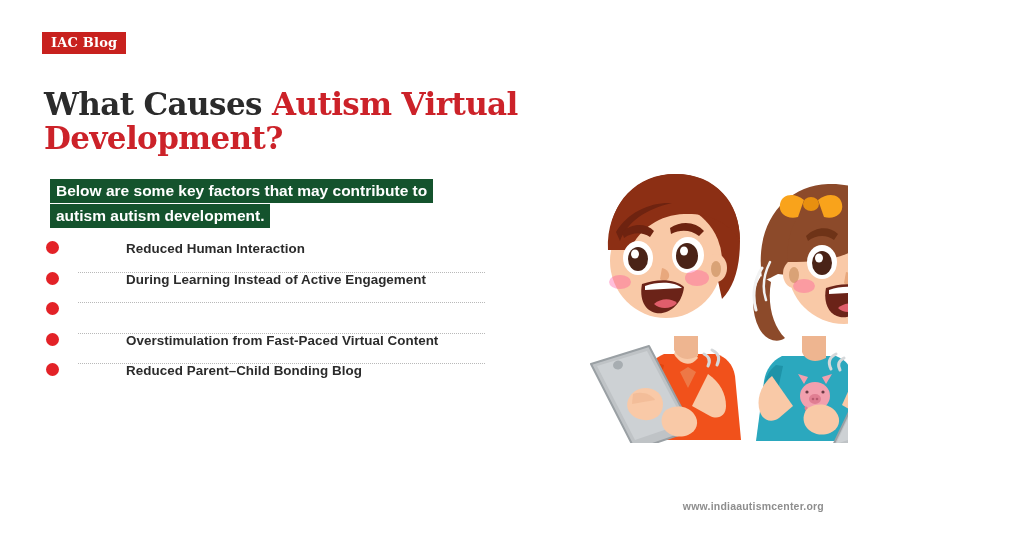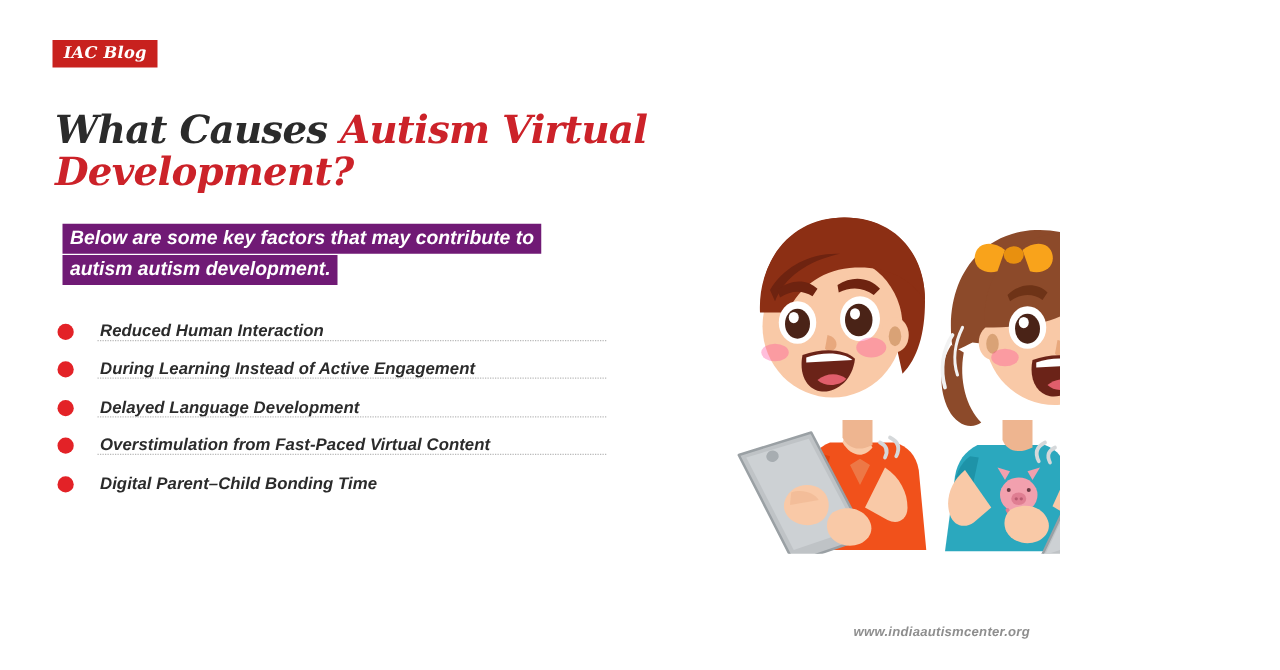--- a/index.html
+++ b/index.html
@@ -9,21 +9,20 @@
   }
   body {
     font-family: "Liberation Sans", sans-serif;
   }
   #page {
     position: relative;
     width: 848px;
     height: 536px;
     background: #ffffff;
     overflow: hidden;
-    font-style: italic;
   }
 
   
   .badge {
     position: absolute;
     left: 42px;
     top: 32px;
     background: #C8211E;
     color: #ffffff;
     font-family: "DejaVu Serif", serif;
@@ -54,39 +53,40 @@
     position: absolute;
     left: 50px;
     top: 178px;
     width: 470px;
     font-size: 15.5px;
     font-weight: bold;
     line-height: 1.62;
     color: #2B2B2B;
   }
   .subtitle .hl {
-    background: #701a75;
+    background: #14532d;
     color: #ffffff;
     padding: 3px 6px 4px 6px;
     box-decoration-break: clone;
     -webkit-box-decoration-break: clone;
   }
 
   
   .factor-list {
     position: absolute;
     left: 44px;
     top: 241px;
     width: 440px;
   }
   .factor-row {
     position: relative;
     display: flex;
-    align-items: flex-end;
+    align-items: flex-start;
     height: 30.5px;
+    gap: 46px;
   }
   .factor-row + .factor-row::before {
     content: "";
     position: absolute;
     left: 34px;
     right: -1px;
     top: 0;
     border-top: 1px dotted #B9B9B9;
   }
   .bullet {
@@ -145,29 +145,28 @@
     <div class="factor-row">
       <span class="bullet"></span>
       <span class="factor-label">Reduced Human Interaction</span>
     </div>
     <div class="factor-row">
       <span class="bullet"></span>
       <span class="factor-label">During Learning Instead of Active Engagement</span>
     </div>
     <div class="factor-row">
       <span class="bullet"></span>
-      <span class="factor-label">Delayed Language Development</span>
     </div>
     <div class="factor-row">
       <span class="bullet"></span>
       <span class="factor-label">Overstimulation from Fast-Paced Virtual Content</span>
     </div>
     <div class="factor-row">
       <span class="bullet"></span>
-      <span class="factor-label">Digital Parent–Child Bonding Time</span>
+      <span class="factor-label">Reduced Parent–Child Bonding Blog</span>
     </div>
   </div>
 
   <div class="illustration">
     <svg viewBox="0 0 410 285" xmlns="http://www.w3.org/2000/svg">
 
       <g>
 
         <path d="M108 196 c-10 4 -17 12 -20 24 l-9 62 h106 l-6 -64 c-2 -12 -9 -19 -19 -22 z" fill="#F1511B"></path>
 

